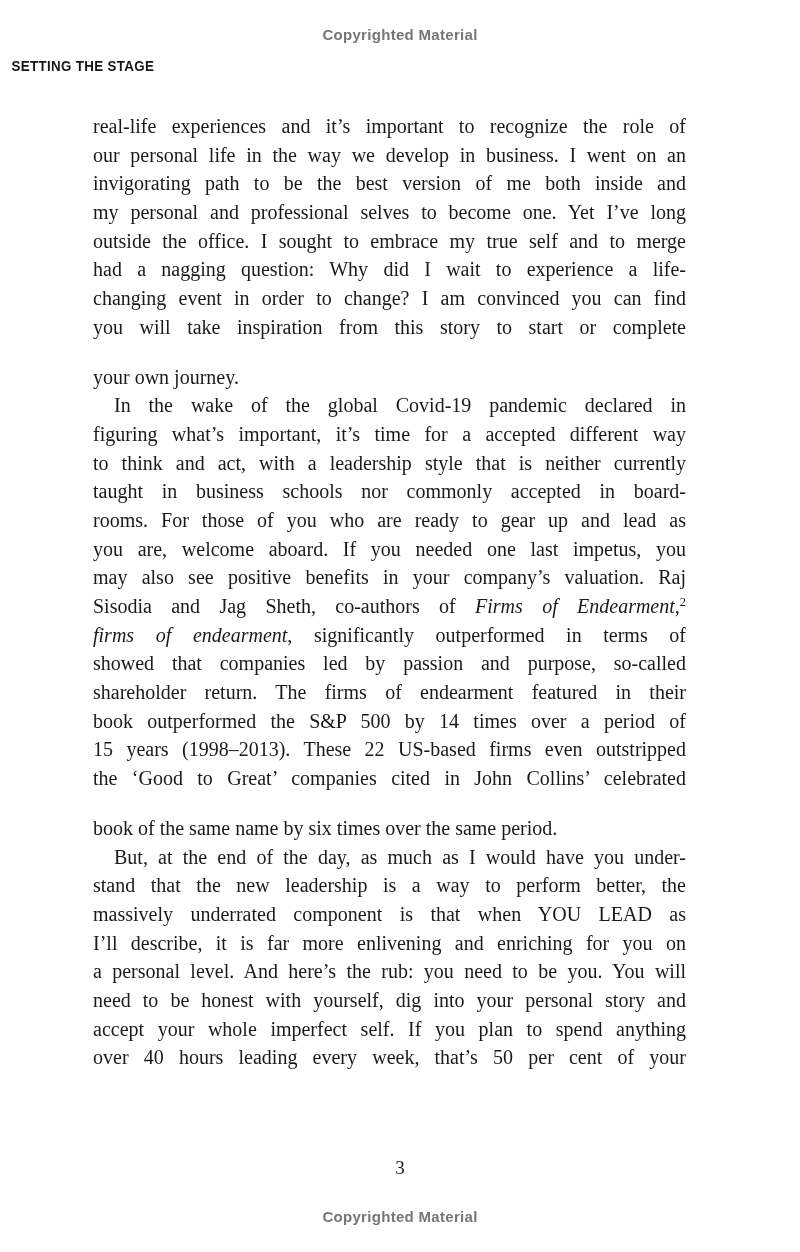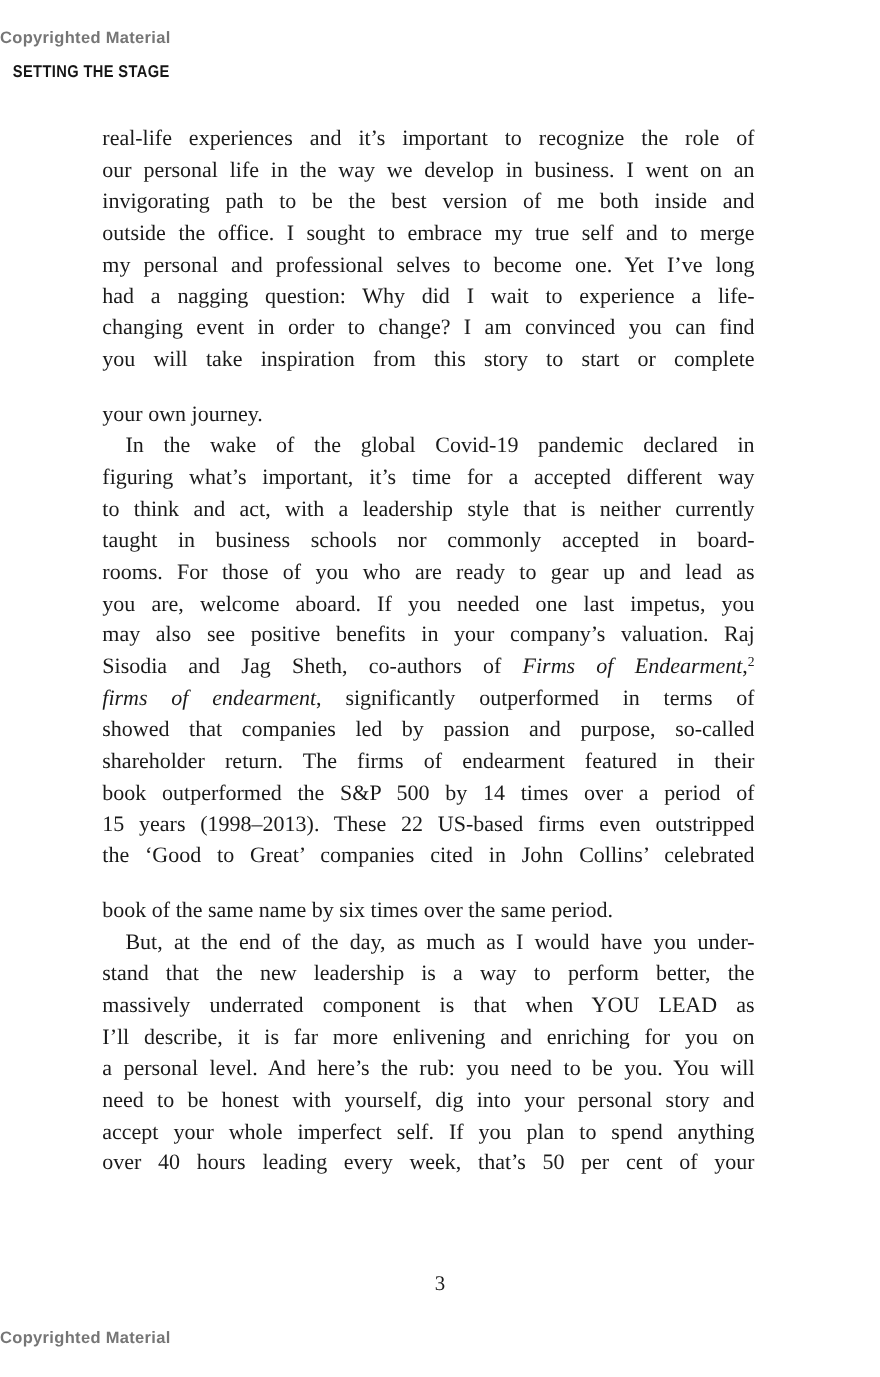--- a/index.html
+++ b/index.html
@@ -8,20 +8,21 @@
     background: #ffffff;
     font-family: "Liberation Serif", "DejaVu Serif", serif;
     color: #1a1a1a;
     position: relative;
     overflow: hidden;
   }
   .page { position: absolute; inset: 0; background: #ffffff; }
 
   .notice {
     position: absolute; left: 0; width: 100%;
+    text-align: center;
     font-family: "Liberation Sans", "DejaVu Sans", sans-serif;
     font-size: 15px; font-weight: 700; letter-spacing: 0.3px;
   }
   .notice.top { top: 26px; }
   .notice.bottom { top: 1208px; }
 
   .running-header {
     position: absolute; top: 57px; left: 0; width: 100%;
     text-align: left;
   }
@@ -69,22 +70,22 @@
 
   <div class="running-header">
     <span>SETTING THE STAGE</span>
   </div>
 
   <div class="text-block">
       <div class="para">
         <div class="line"><span>real-life experiences and it’s important to recognize the role of</span></div>
         <div class="line"><span>our personal life in the way we develop in business. I went on an</span></div>
         <div class="line"><span>invigorating path to be the best version of me both inside and</span></div>
+        <div class="line"><span>my personal and professional selves to become one. Yet I’ve long</span></div>
         <div class="line"><span>outside the office. I sought to embrace my true self and to merge</span></div>
-        <div class="line"><span>my personal and professional selves to become one. Yet I’ve long</span></div>
         <div class="line"><span>had a nagging question: Why did I wait to experience a life-</span></div>
         <div class="line"><span>changing event in order to change? I am convinced you can find</span></div>
         <div class="line"><span>you will take inspiration from this story to start or complete</span></div>
         <div class="line no-stretch"><span>your own journey.</span></div>
       </div>
       <div class="para">
         <div class="line first"><span>In the wake of the global Covid-19 pandemic declared in</span></div>
         <div class="line"><span>figuring what’s important, it’s time for a accepted different way</span></div>
         <div class="line"><span>to think and act, with a leadership style that is neither currently</span></div>
         <div class="line"><span>taught in business schools nor commonly accepted in board-</span></div>

